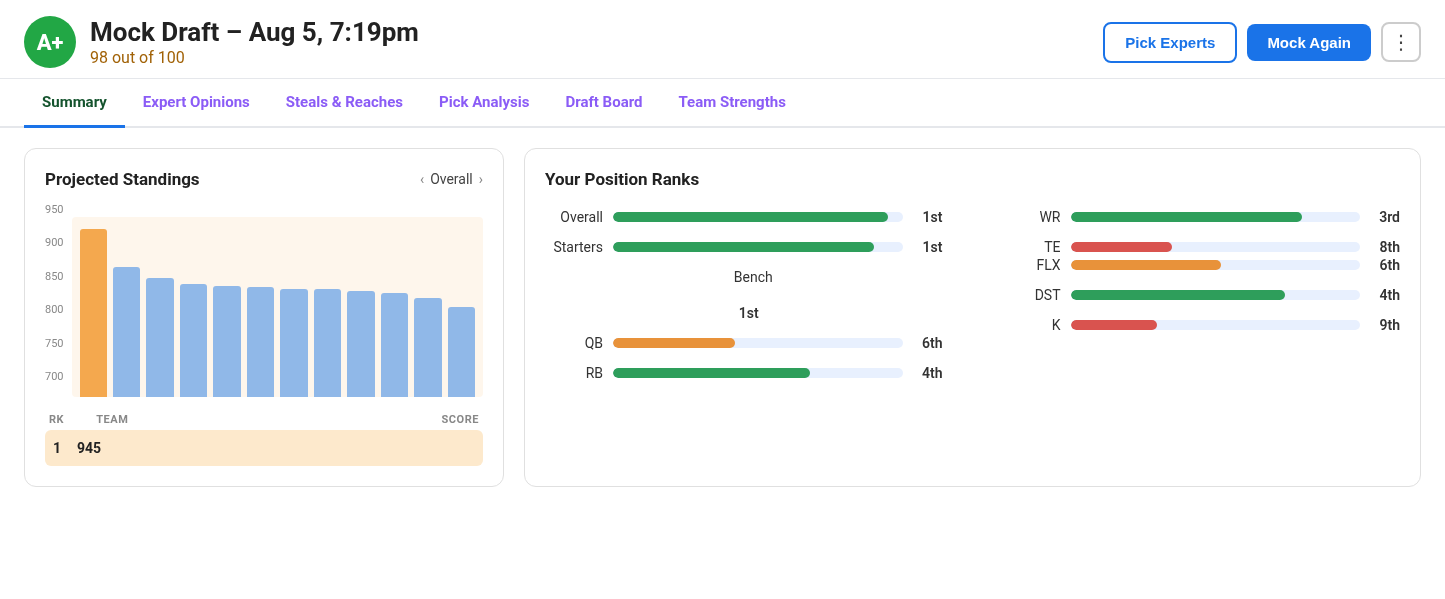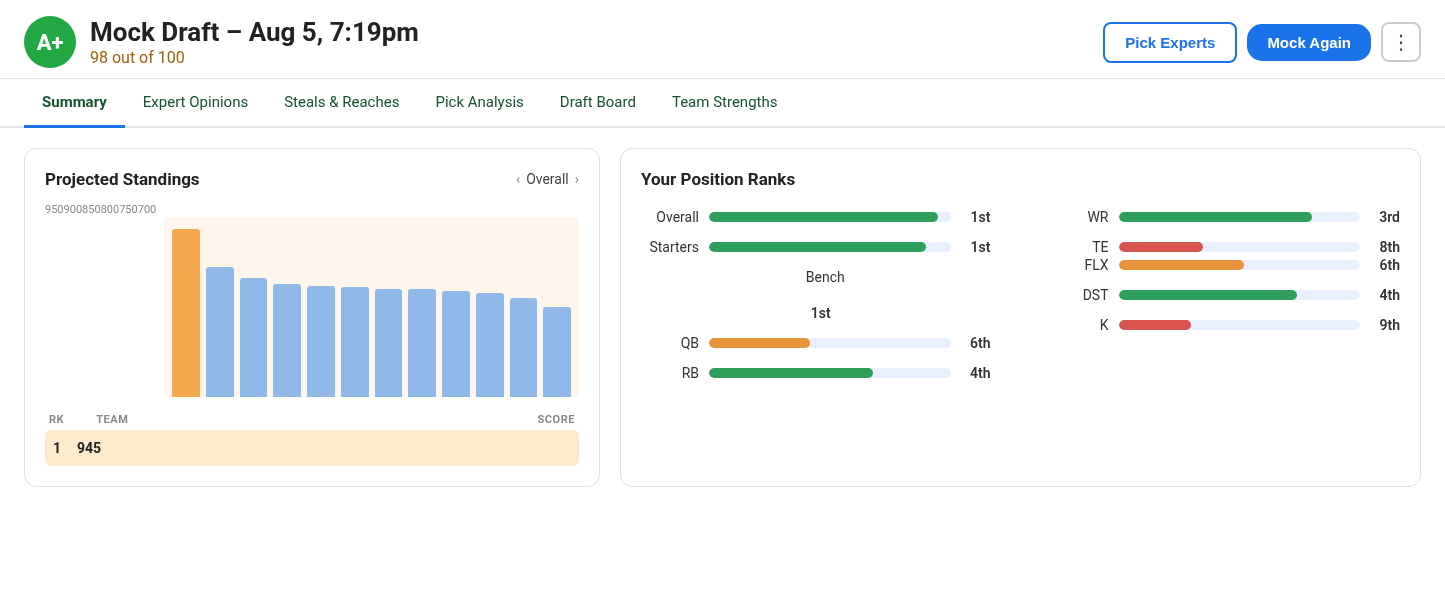--- a/index.html
+++ b/index.html
@@ -60,21 +60,21 @@
       border-radius: 8px;
       cursor: pointer;
     }
     .btn-primary {
       padding: 10px 20px;
       border: none;
       background: #1a73e8;
       color: #fff;
       font-size: 15px;
       font-weight: 600;
-      border-radius: 15px;
+      border-radius: 8px;
       cursor: pointer;
     }
     .btn-more {
       width: 40px;
       height: 40px;
       border: 2px solid #ccc;
       background: #fff;
       border-radius: 8px;
       cursor: pointer;
       font-size: 20px;
@@ -87,22 +87,22 @@
     
     .tabs {
       display: flex;
       gap: 0;
       padding: 0 24px;
       border-bottom: 2px solid #e5e7eb;
     }
     .tab {
       padding: 14px 18px;
       font-size: 15px;
-      font-weight: 400;
-      color: #14532d;
+      font-weight: 700;
+      color: #8b5cf6;
       cursor: pointer;
       border-bottom: 3px solid transparent;
       margin-bottom: -2px;
       white-space: nowrap;
     }
     .tab.active {
       color: #14532d;
       font-weight: 700;
       border-bottom: 3px solid #1a73e8;
     }
@@ -115,21 +115,21 @@
     }
 
     
     .card {
       background: #fff;
       border: 1px solid #e0e0e0;
       border-radius: 12px;
       padding: 20px;
     }
     .card-left {
-      width: 576px;
+      width: 480px;
       flex-shrink: 0;
     }
     .card-right {
       flex: 1;
     }
 
     .card-header {
       display: flex;
       align-items: center;
       justify-content: space-between;
@@ -146,20 +146,21 @@
       font-size: 14px;
       color: #444;
     }
     .nav-arrow {
       color: #888;
       font-size: 14px;
       cursor: pointer;
     }
     .chart-yaxis {
       display: flex;
+      flex-direction: column;
       justify-content: space-between;
       height: 180px;
       margin-right: 8px;
       margin-bottom: 14px;
     }
     .chart-yaxis span {
       font-size: 11px;
       color: #888;
       text-align: right;
     }

